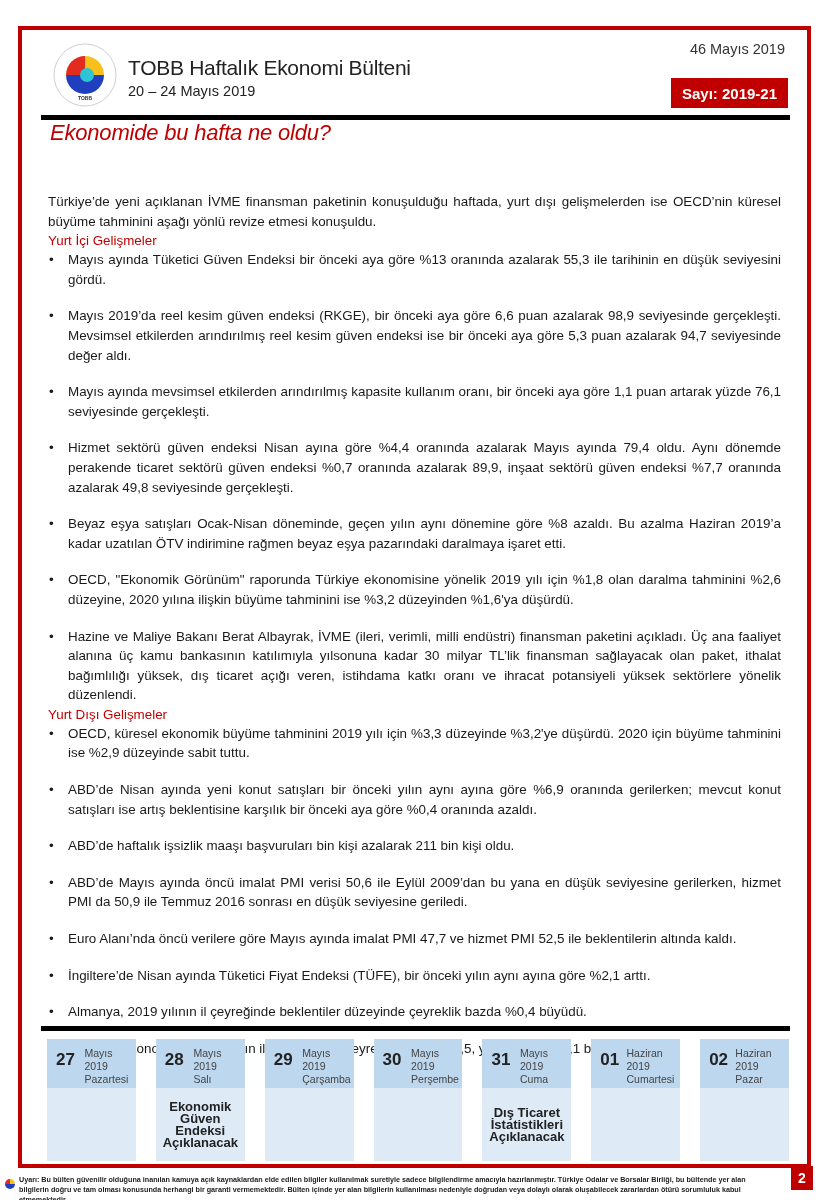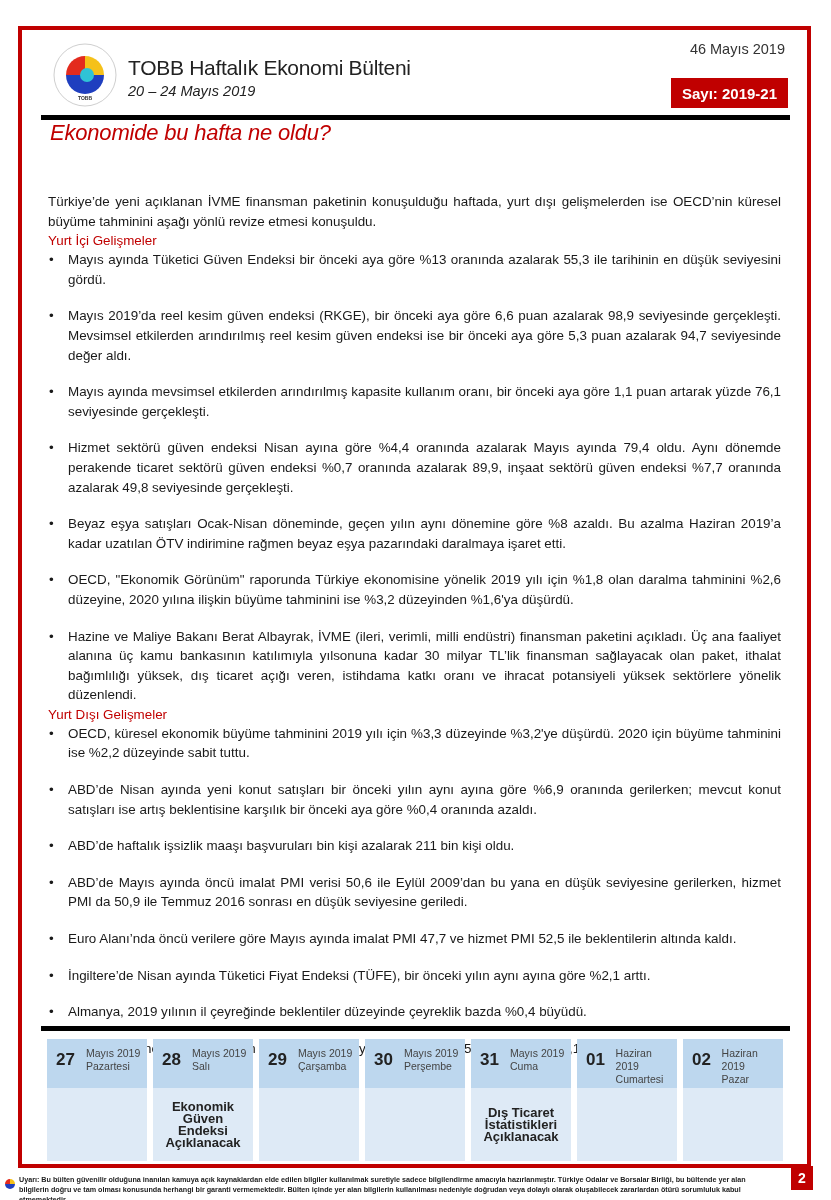--- a/index.html
+++ b/index.html
@@ -7,21 +7,21 @@
   body { position: relative; font-family: "Liberation Sans", sans-serif; color: #1a1a1a; }
 
   .frame {
     position: absolute; left: 18px; top: 26px; width: 793px; height: 1142px;
     border: 4px solid #c00000;
   }
 
   .logo { position: absolute; left: 50px; top: 42px; width: 70px; height: 66px; }
   .title-block { position: absolute; left: 128px; top: 56px; }
   .title { font-size: 21px; color: #222; letter-spacing: -0.3px; line-height: 24px; }
-  .subtitle { font-size: 14.5px; color: #222; line-height: 18px; margin-top: 2px; font-style: italic; }
+  .subtitle { font-size: 14.5px; color: #222; line-height: 18px; margin-top: 2px; }
 
   .date-top { position: absolute; right: 46px; top: 41px; font-size: 14.5px; color: #333; }
   .issue-badge {
     position: absolute; left: 671px; top: 78px; width: 117px; height: 30px;
     background: #c00000; color: #fff; font-weight: bold; font-size: 15px;
     display: flex; align-items: center; justify-content: center;
   }
 
   .rule-top { position: absolute; left: 41px; top: 115px; width: 749px; height: 5px; background: #000; }
 
@@ -36,21 +36,21 @@
   }
   .intro { margin-bottom: 0; }
   .section-head { color: #c00000; font-size: 13.4px; line-height: 19px; }
   ul.bullets { list-style: none; }
   ul.bullets li { position: relative; padding-left: 20px; }
   ul.bullets li .bullet-dot { position: absolute; left: 1px; top: 0; }
   ul.bullets li + li { margin-top: 17px; }
 
   .rule-bottom { position: absolute; left: 41px; top: 1026px; width: 749px; height: 5px; background: #000; }
 
-  .calendar { position: absolute; left: 47px; top: 1039px; width: 742px; height: 122px; display: flex; gap: 6px; }
+  .calendar { position: absolute; left: 47px; top: 1039px; width: 742px; height: 122px; display: flex; gap: 20px; }
   .cal-day { width: 100px; display: flex; flex-direction: column; }
   .cal-head { height: 49px; background: #bdd7ee; display: flex; align-items: flex-start; padding: 8px 0 0 9px; }
   .cal-num { font-size: 17px; font-weight: bold; color: #222; margin-top: 3px; width: 27px; }
   .cal-meta { font-size: 10.5px; color: #444; line-height: 13px; margin-left: 3px; }
   .cal-body {
     flex: 1; background: #deeaf6; display: flex; align-items: center; justify-content: center;
     text-align: center; font-size: 13px; font-weight: bold; color: #222; line-height: 12px; padding: 0 6px;
   }
 
   .footer-logo { position: absolute; left: 3px; top: 1176px; width: 14px; height: 12px; }
@@ -104,21 +104,21 @@
       <li><span class="bullet-dot">•</span><span>Hizmet sektörü güven endeksi Nisan ayına göre %4,4 oranında azalarak Mayıs ayında 79,4 oldu. Aynı dönemde perakende ticaret sektörü güven endeksi %0,7 oranında azalarak 89,9, inşaat sektörü güven endeksi %7,7 oranında azalarak 49,8 seviyesinde gerçekleşti.</span></li>
       <li><span class="bullet-dot">•</span><span>Beyaz eşya satışları Ocak-Nisan döneminde, geçen yılın aynı dönemine göre %8 azaldı. Bu azalma Haziran 2019’a kadar uzatılan ÖTV indirimine rağmen beyaz eşya pazarındaki daralmaya işaret etti.</span></li>
       <li><span class="bullet-dot">•</span><span>OECD, "Ekonomik Görünüm" raporunda Türkiye ekonomisine yönelik 2019 yılı için %1,8 olan daralma tahminini %2,6 düzeyine, 2020 yılına ilişkin büyüme tahminini ise %3,2 düzeyinden %1,6'ya düşürdü.</span></li>
       <li><span class="bullet-dot">•</span><span>Hazine ve Maliye Bakanı Berat Albayrak, İVME (ileri, verimli, milli endüstri) finansman paketini açıkladı. Üç ana faaliyet alanına üç kamu bankasının katılımıyla yılsonuna kadar 30 milyar TL’lik finansman sağlayacak olan  paket, ithalat bağımlılığı yüksek, dış ticaret açığı veren, istihdama katkı oranı ve ihracat potansiyeli yüksek sektörlere yönelik düzenlendi.</span></li>
     </ul>
   </div>
 
   <div>
     <div class="section-head">Yurt Dışı Gelişmeler</div>
     <ul class="bullets">
-      <li><span class="bullet-dot">•</span><span>OECD, küresel ekonomik büyüme tahminini 2019 yılı için %3,3 düzeyinde %3,2'ye düşürdü. 2020 için büyüme tahminini ise %2,2 düzeyinde sabit tuttu.</span></li>
+      <li><span class="bullet-dot">•</span><span>OECD, küresel ekonomik büyüme tahminini 2019 yılı için %3,3 düzeyinde %3,2'ye düşürdü. 2020 için büyüme tahminini ise %2,9 düzeyinde sabit tuttu.</span></li>
       <li><span class="bullet-dot">•</span><span>ABD’de Nisan ayında yeni konut satışları bir önceki yılın aynı ayına göre %6,9 oranında gerilerken; mevcut konut satışları ise artış beklentisine karşılık bir önceki aya göre %0,4 oranında azaldı.</span></li>
       <li><span class="bullet-dot">•</span><span>ABD’de haftalık işsizlik maaşı başvuruları bin kişi azalarak 211 bin kişi oldu.</span></li>
       <li><span class="bullet-dot">•</span><span>ABD’de Mayıs ayında öncü imalat PMI verisi 50,6 ile Eylül 2009’dan bu yana en düşük seviyesine gerilerken, hizmet PMI da 50,9 ile Temmuz 2016 sonrası en düşük seviyesine geriledi.</span></li>
       <li><span class="bullet-dot">•</span><span>Euro Alanı’nda öncü verilere göre Mayıs ayında imalat PMI 47,7 ve hizmet PMI 52,5 ile beklentilerin altında kaldı.</span></li>
       <li><span class="bullet-dot">•</span><span>İngiltere’de Nisan ayında Tüketici Fiyat Endeksi (TÜFE), bir önceki yılın aynı ayına göre %2,1 arttı.</span></li>
       <li><span class="bullet-dot">•</span><span>Almanya, 2019 yılının il çeyreğinde beklentiler düzeyinde çeyreklik bazda %0,4 büyüdü.</span></li>
       <li><span class="bullet-dot">•</span><span>Japonya ekonomisi 2019 yılının ilk çeyreğinde çeyreklik bazda %0,5, yıllık bazda %2,1 büyüdü.</span></li>
     </ul>
   </div>
 </div>

